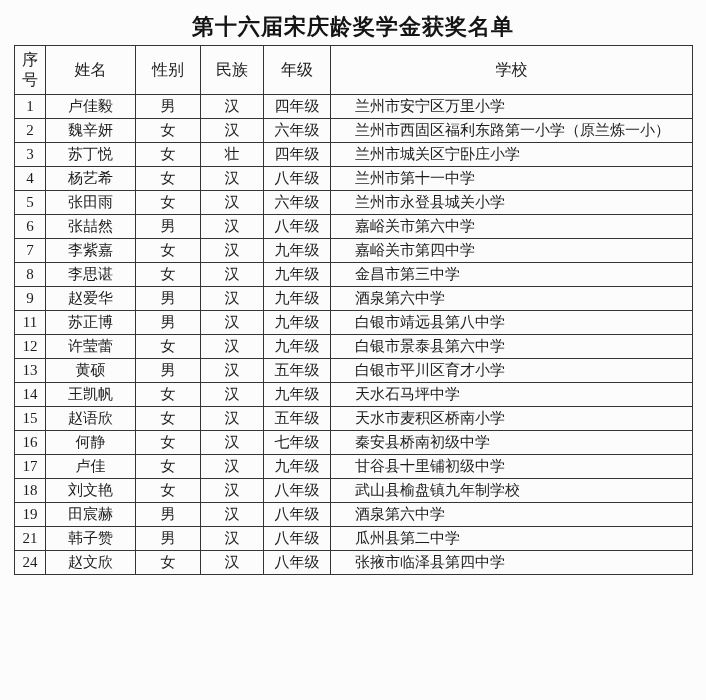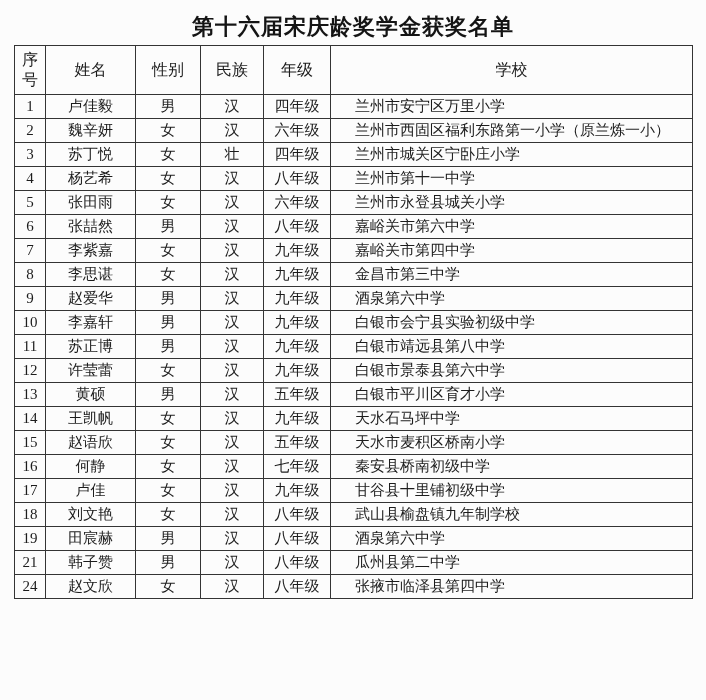--- a/index.html
+++ b/index.html
@@ -155,28 +155,20 @@
         </tr>
         <tr>
           <td>9</td>
           <td>赵爱华</td>
           <td>男</td>
           <td>汉</td>
           <td>九年级</td>
           <td class="school-cell">酒泉第六中学</td>
         </tr>
         <tr>
-          <td>10</td>
-          <td>李嘉轩</td>
-          <td>男</td>
-          <td>汉</td>
-          <td>九年级</td>
-          <td class="school-cell">白银市会宁县实验初级中学</td>
-        </tr>
-        <tr>
           <td>11</td>
           <td>苏正博</td>
           <td>男</td>
           <td>汉</td>
           <td>九年级</td>
           <td class="school-cell">白银市靖远县第八中学</td>
         </tr>
         <tr>
           <td>12</td>
           <td>许莹蕾</td>

